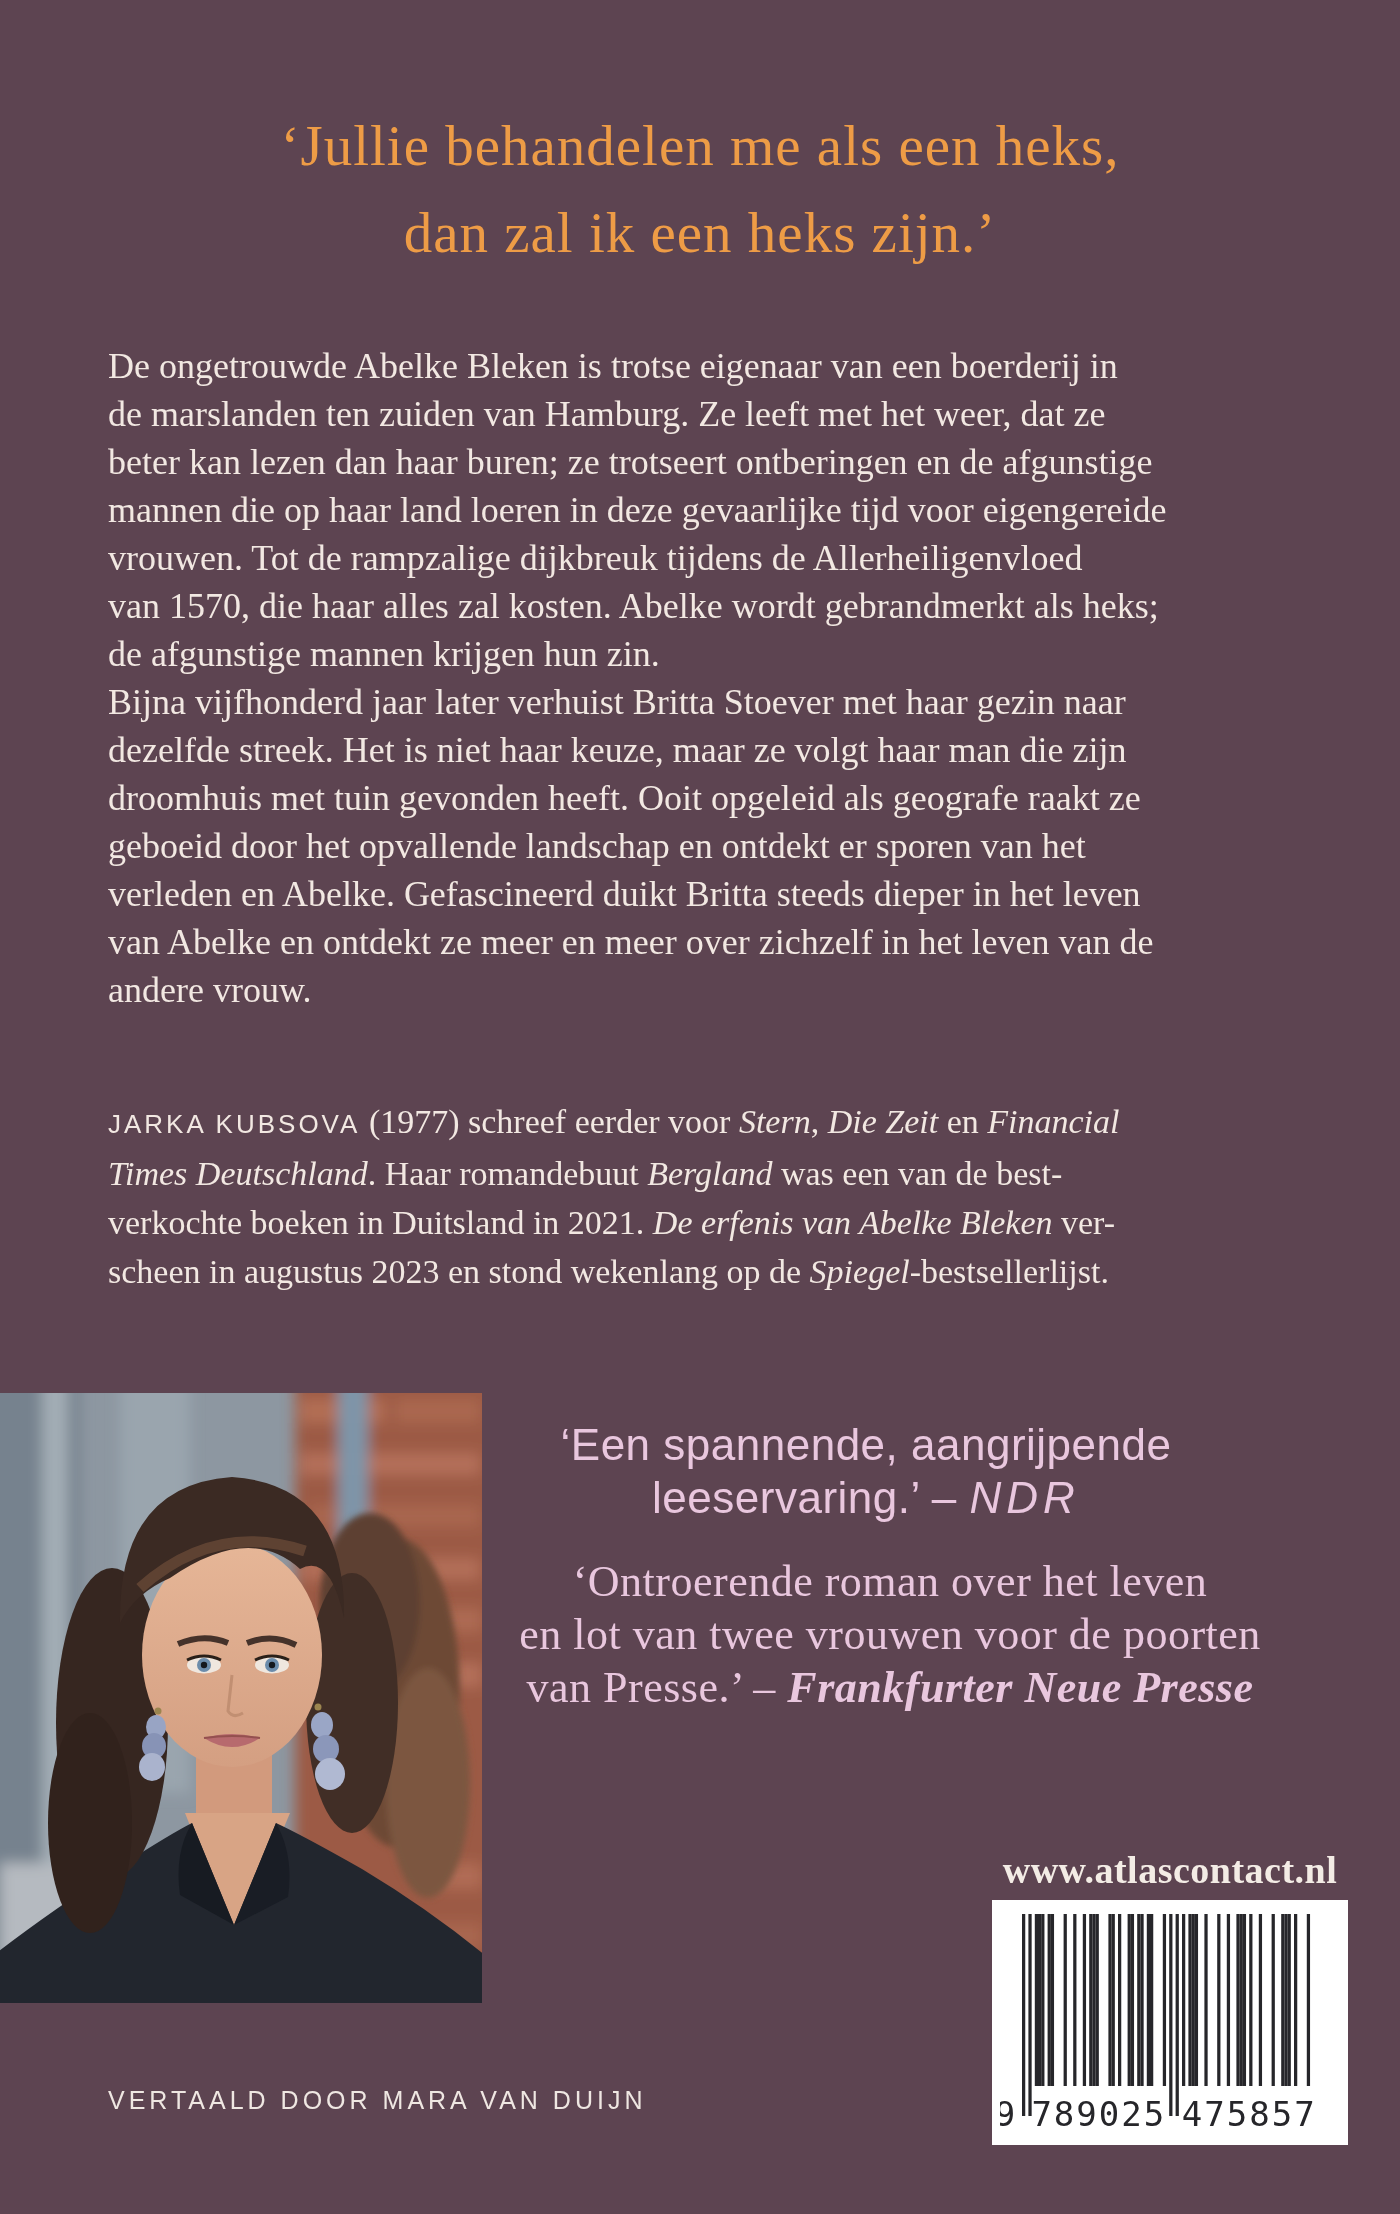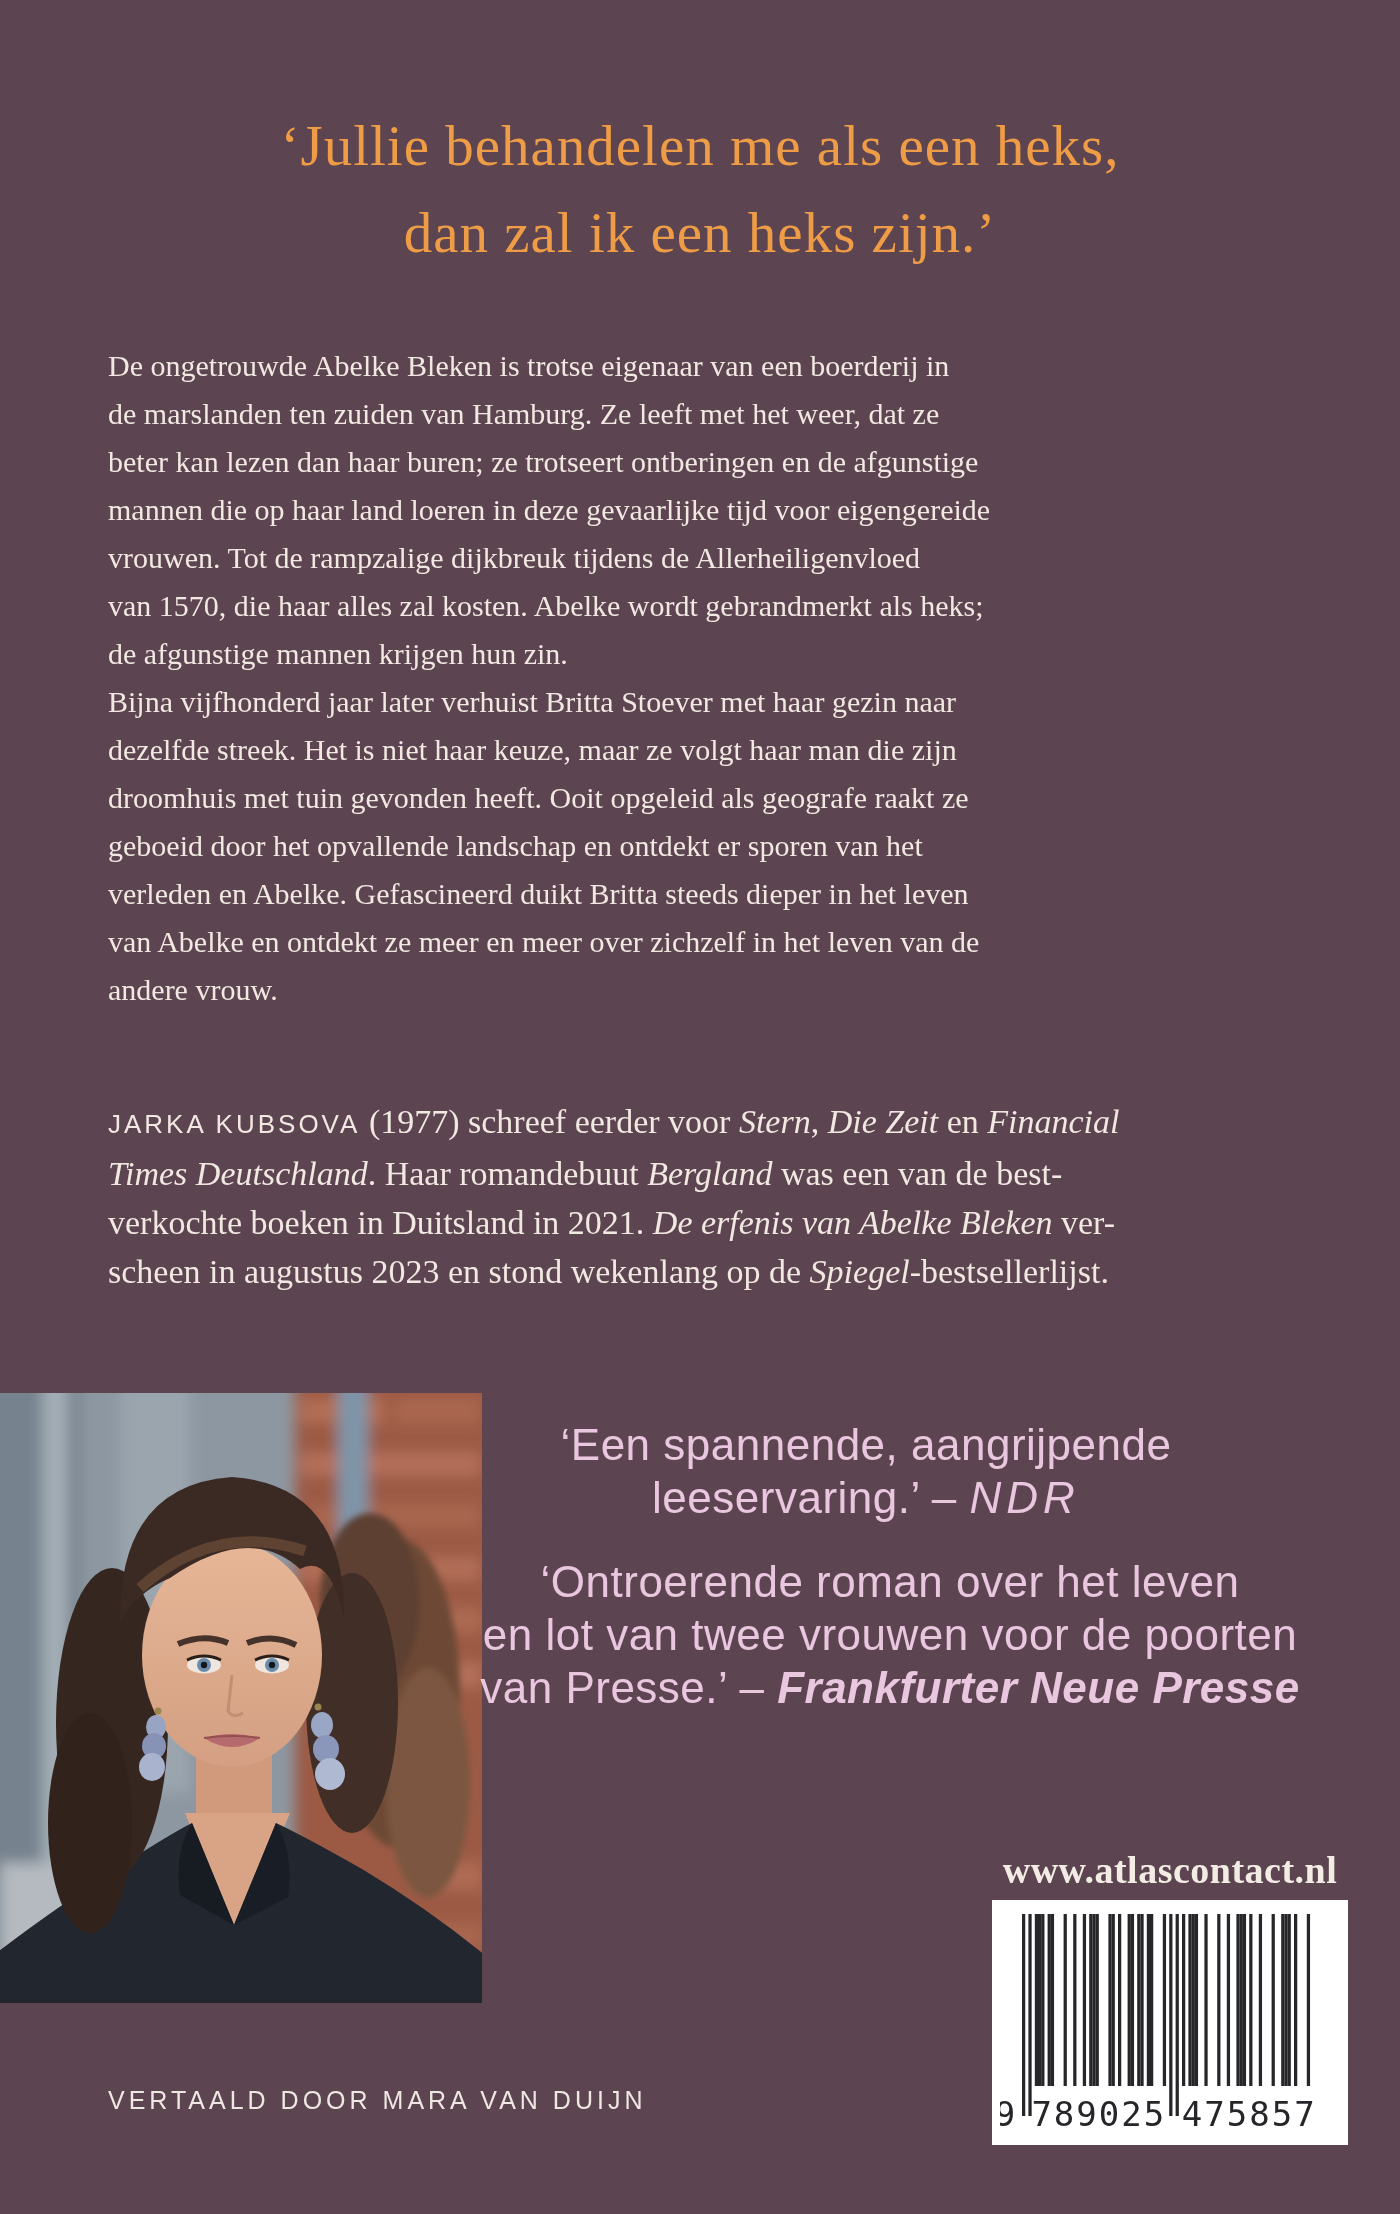--- a/index.html
+++ b/index.html
@@ -3,29 +3,29 @@
 <meta charset="utf-8">
 <style>
   html,body{margin:0;padding:0;}
   body{width:1400px;height:2214px;background:#5d4451;font-family:"Liberation Serif",serif;}
   .cover{position:relative;width:1360px;height:2214px;background:#5d4451;overflow:hidden;}
   .pre{white-space:pre;}
   .top-quote{
     position:absolute;left:0;top:102px;width:1400px;
     text-align:center;color:#ee9c46;font-size:57px;line-height:87px;letter-spacing:1px;
   }
-  .synopsis{position:absolute;left:108px;top:342px;color:#f2e8e2;font-size:30px;line-height:48px;}
+  .synopsis{position:absolute;left:108px;top:342px;color:#f2e8e2;font-size:36px;line-height:48px;}
   .bio{position:absolute;left:108px;top:1097px;color:#f2e8e2;font-size:34px;line-height:49px;}
   .bio .it{font-style:italic;}
   .it{font-style:italic;text-align:right;}
   .sc{font-family:"Liberation Sans",sans-serif;font-size:26px;letter-spacing:3px;}
   .photo{position:absolute;left:0;top:1393px;width:482px;height:610px;display:block;}
   .pq{position:absolute;text-align:center;color:#e9c7de;font-family:"Liberation Sans",sans-serif;font-size:44px;line-height:53px;letter-spacing:0.5px;}
   .pq1{left:496px;top:1418px;width:740px;}
-  .pq2{left:460px;top:1555px;width:860px;}
+  .pq2{left:460px;top:1555px;width:860px;font-family:Liberation Serif, serif;}
   .src-ndr{font-style:italic;letter-spacing:5px;}
   .src-fnp{font-style:italic;font-weight:bold;}
   .website{
     position:absolute;left:992px;top:1850px;width:356px;text-align:center;
     color:#f3ece5;font-weight:bold;font-size:38px;line-height:40px;letter-spacing:0.5px;
   }
   .barcode-box{position:absolute;left:992px;top:1900px;width:356px;height:245px;background:#ffffff;}
   .barcode-box svg{position:absolute;left:8px;top:14px;}
   .translator{
     position:absolute;left:108px;top:2086px;width:600px;

